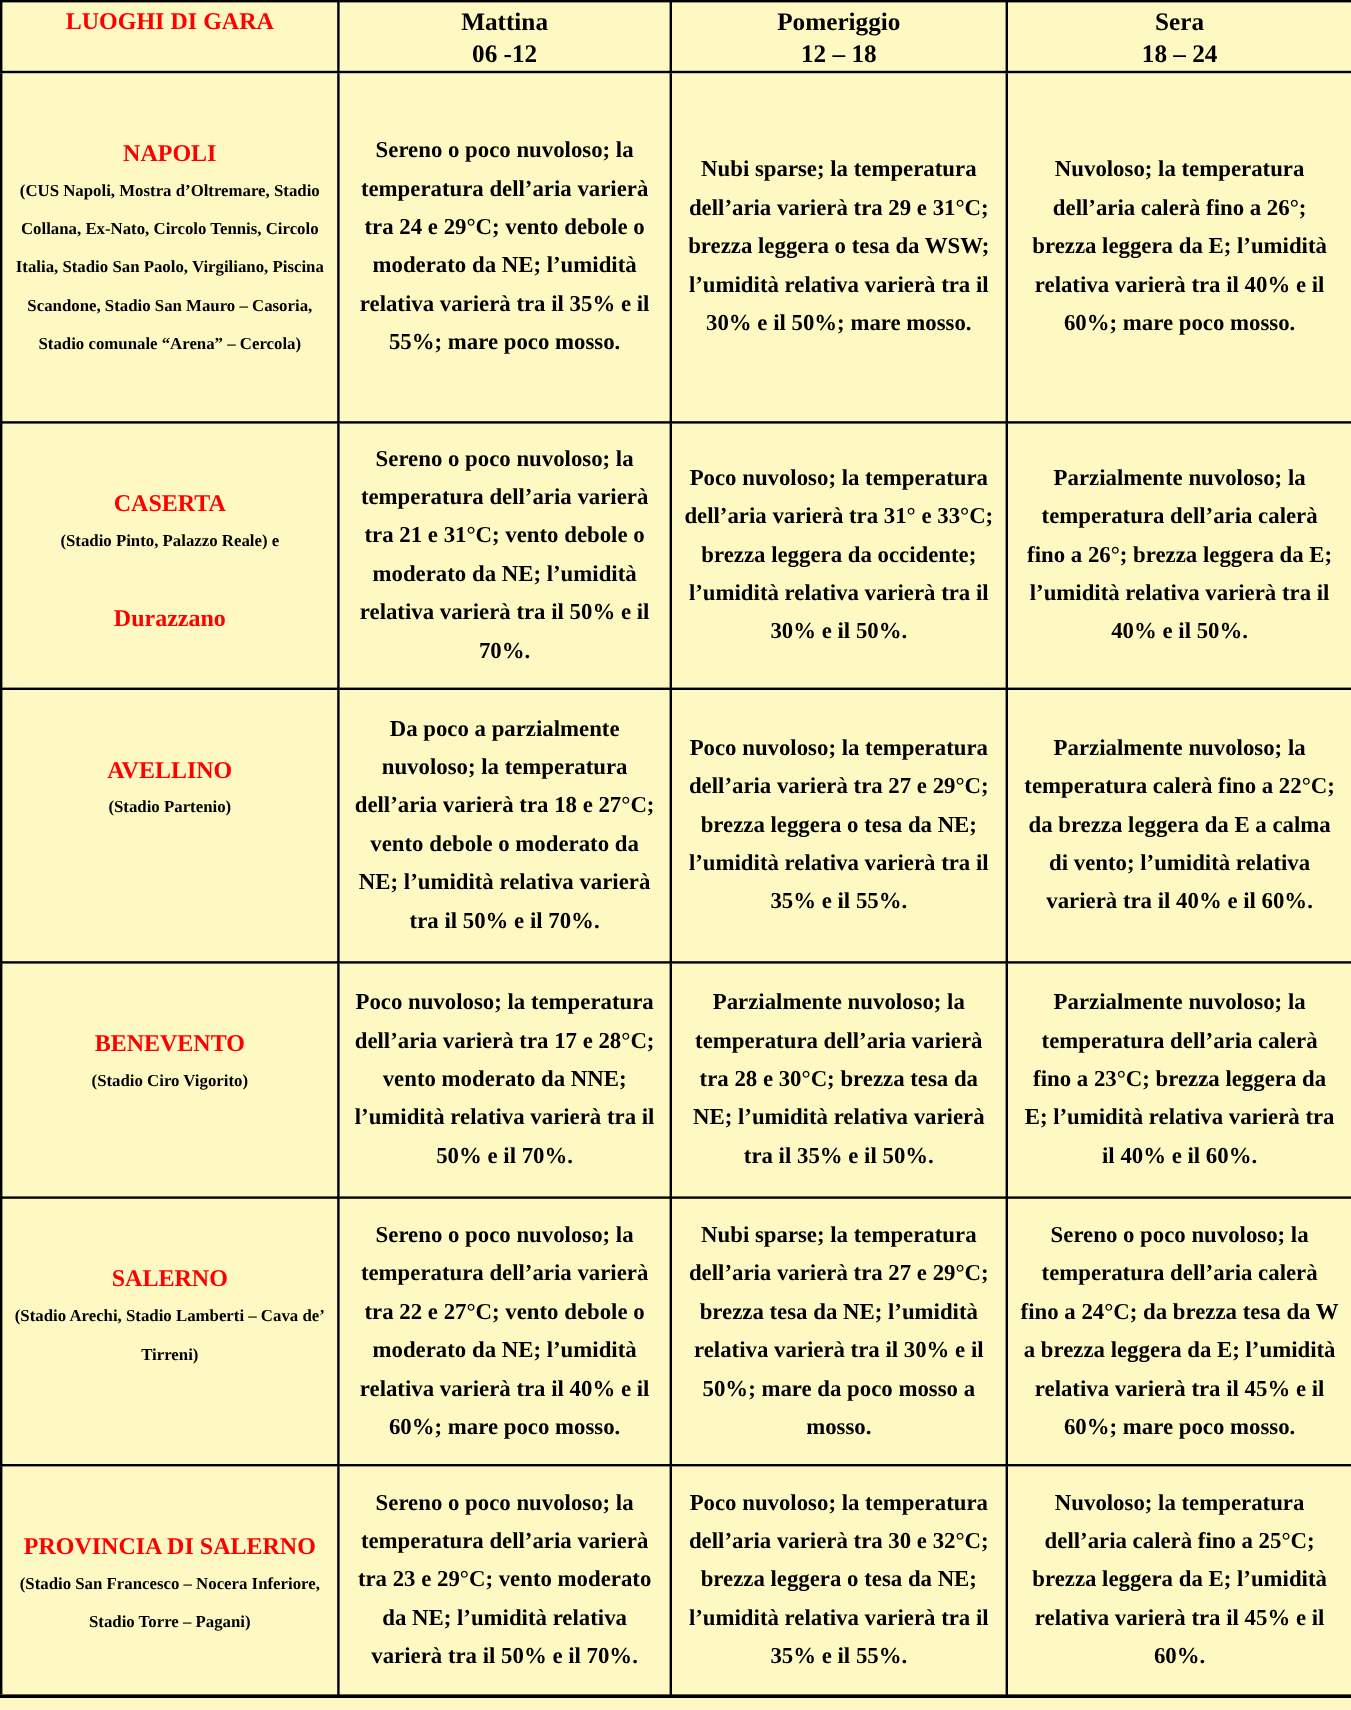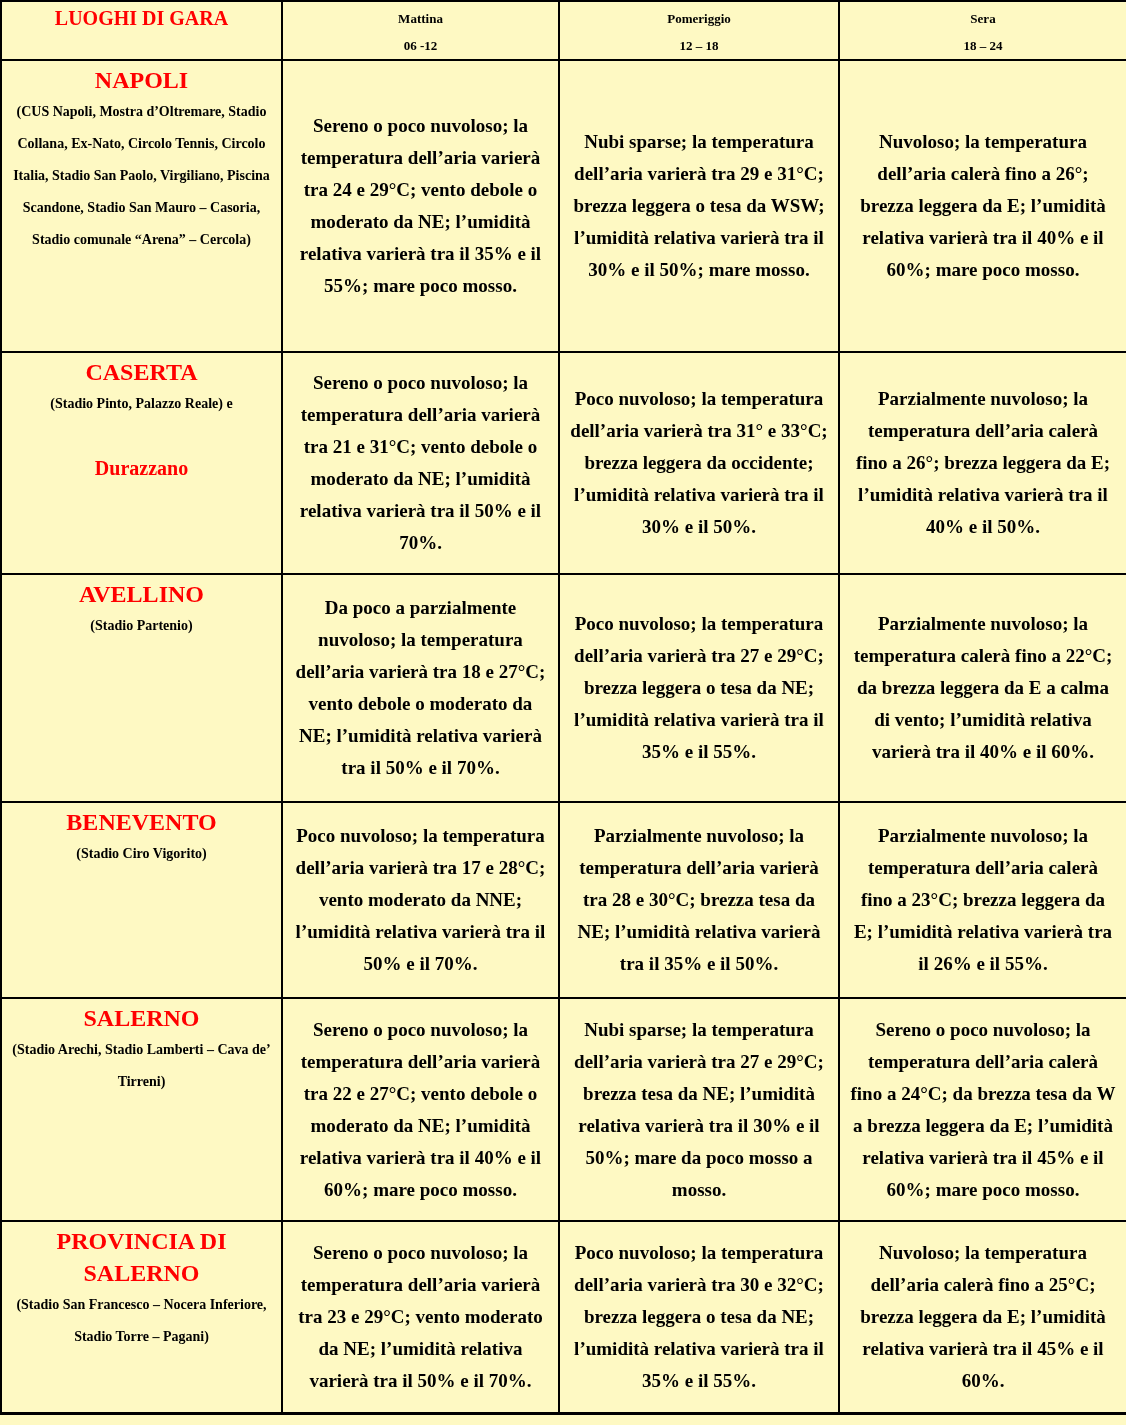--- a/index.html
+++ b/index.html
@@ -41,28 +41,28 @@
   tr.r2  { height: 228px; border-radius: 29px; }
   tr.r3  { height: 196px; }
   tr.r4  { height: 223px; }
   tr.r5  { height: 192px; }
 
   th {
     vertical-align: top;
     padding: 3px 6px 0 6px;
     font-weight: bold;
   }
-  .hdr-line      { font-size: 13px; line-height: 27px; color: #000; }
+  .hdr-line      { font-size: 21px; line-height: 27px; color: #000; }
   .hdr-location  { font-size: 20px; line-height: 27px; color: #ff0000; }
 
   td.loc-cell {
     vertical-align: top;
     padding: 3px 8px 2px 8px;
   }
-  .loc-name  { color: #ff0000; font-size: 24px; line-height: 32px; }
+  .loc-name  { color: #ff0000; font-size: 20px; line-height: 32px; margin-top: 48px; }
   .loc-venues{ color: #000000; font-size: 14px; line-height: 32px; }
   .loc-extra { color: #ff0000; font-size: 20px; line-height: 32px; margin-top: 32px; }
 
   td.fc-cell {
     vertical-align: middle;
     padding: 2px 10px;
     font-size: 19px;
     line-height: 32px;
   }
 </style>
@@ -128,21 +128,21 @@
         <td class="fc-cell">Parzialmente nuvoloso; la temperatura calerà fino a 22°C; da brezza leggera da E a calma di vento; l’umidità relativa varierà tra il 40% e il 60%.</td>
       </tr>
       <tr class="r3">
         <td class="loc-cell">
           <div class="loc-name">BENEVENTO</div>
           <div class="loc-venues">(Stadio Ciro Vigorito)</div>
           <div class="loc-extra"></div>
         </td>
         <td class="fc-cell">Poco nuvoloso; la temperatura dell’aria varierà tra 17 e 28°C; vento moderato da NNE; l’umidità relativa varierà tra il 50% e il 70%.</td>
         <td class="fc-cell">Parzialmente nuvoloso; la temperatura dell’aria varierà tra 28 e 30°C; brezza tesa da NE; l’umidità relativa varierà tra il 35% e il 50%.</td>
-        <td class="fc-cell">Parzialmente nuvoloso; la temperatura dell’aria calerà fino a 23°C; brezza leggera da E; l’umidità relativa varierà tra il 26% e il 55%.</td>
+        <td class="fc-cell">Parzialmente nuvoloso; la temperatura dell’aria calerà fino a 23°C; brezza leggera da E; l’umidità relativa varierà tra il 40% e il 60%.</td>
       </tr>
       <tr class="r4">
         <td class="loc-cell">
           <div class="loc-name">SALERNO</div>
           <div class="loc-venues">(Stadio Arechi, Stadio Lamberti – Cava de’ Tirreni)</div>
           <div class="loc-extra"></div>
         </td>
         <td class="fc-cell">Sereno o poco nuvoloso; la temperatura dell’aria varierà tra 22 e 27°C; vento debole o moderato da NE; l’umidità relativa varierà tra il 40% e il 60%; mare poco mosso.</td>
         <td class="fc-cell">Nubi sparse; la temperatura dell’aria varierà tra 27 e 29°C; brezza tesa da NE; l’umidità relativa varierà tra il 30% e il 50%; mare da poco mosso a mosso.</td>
         <td class="fc-cell">Sereno o poco nuvoloso; la temperatura dell’aria calerà fino a 24°C; da brezza tesa da W a brezza leggera da E; l’umidità relativa varierà tra il 45% e il 60%; mare poco mosso.</td>

